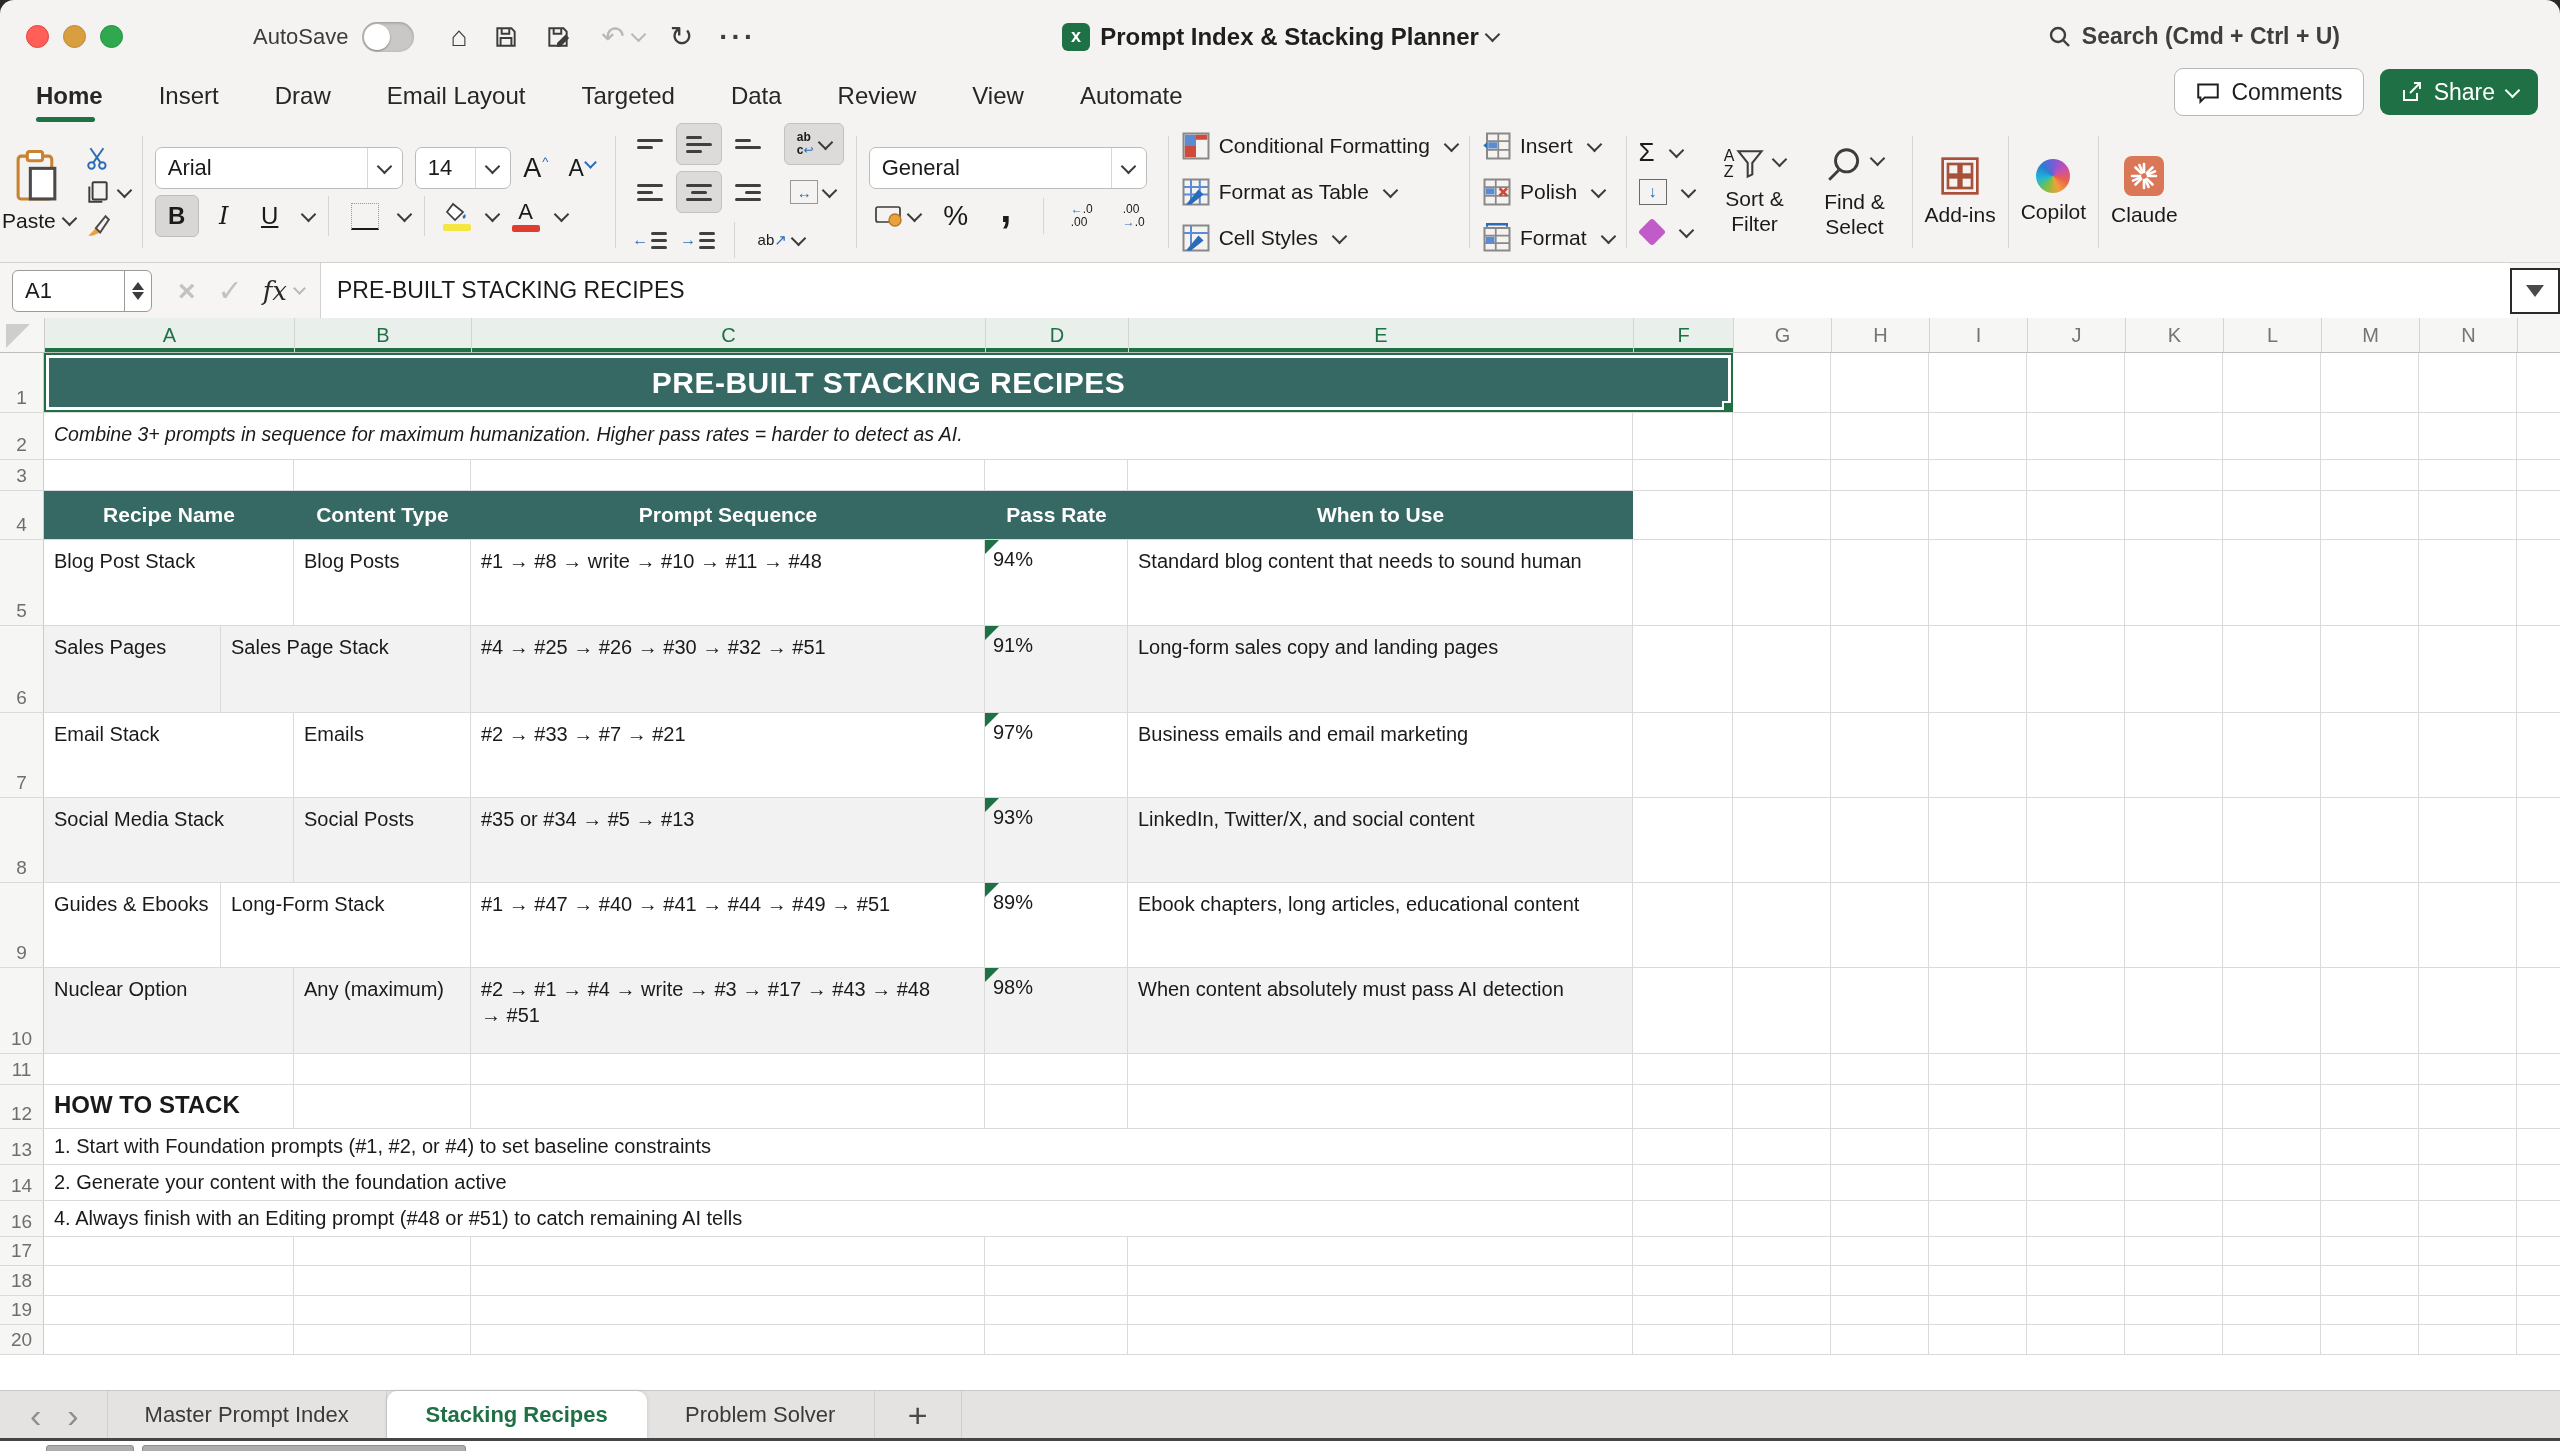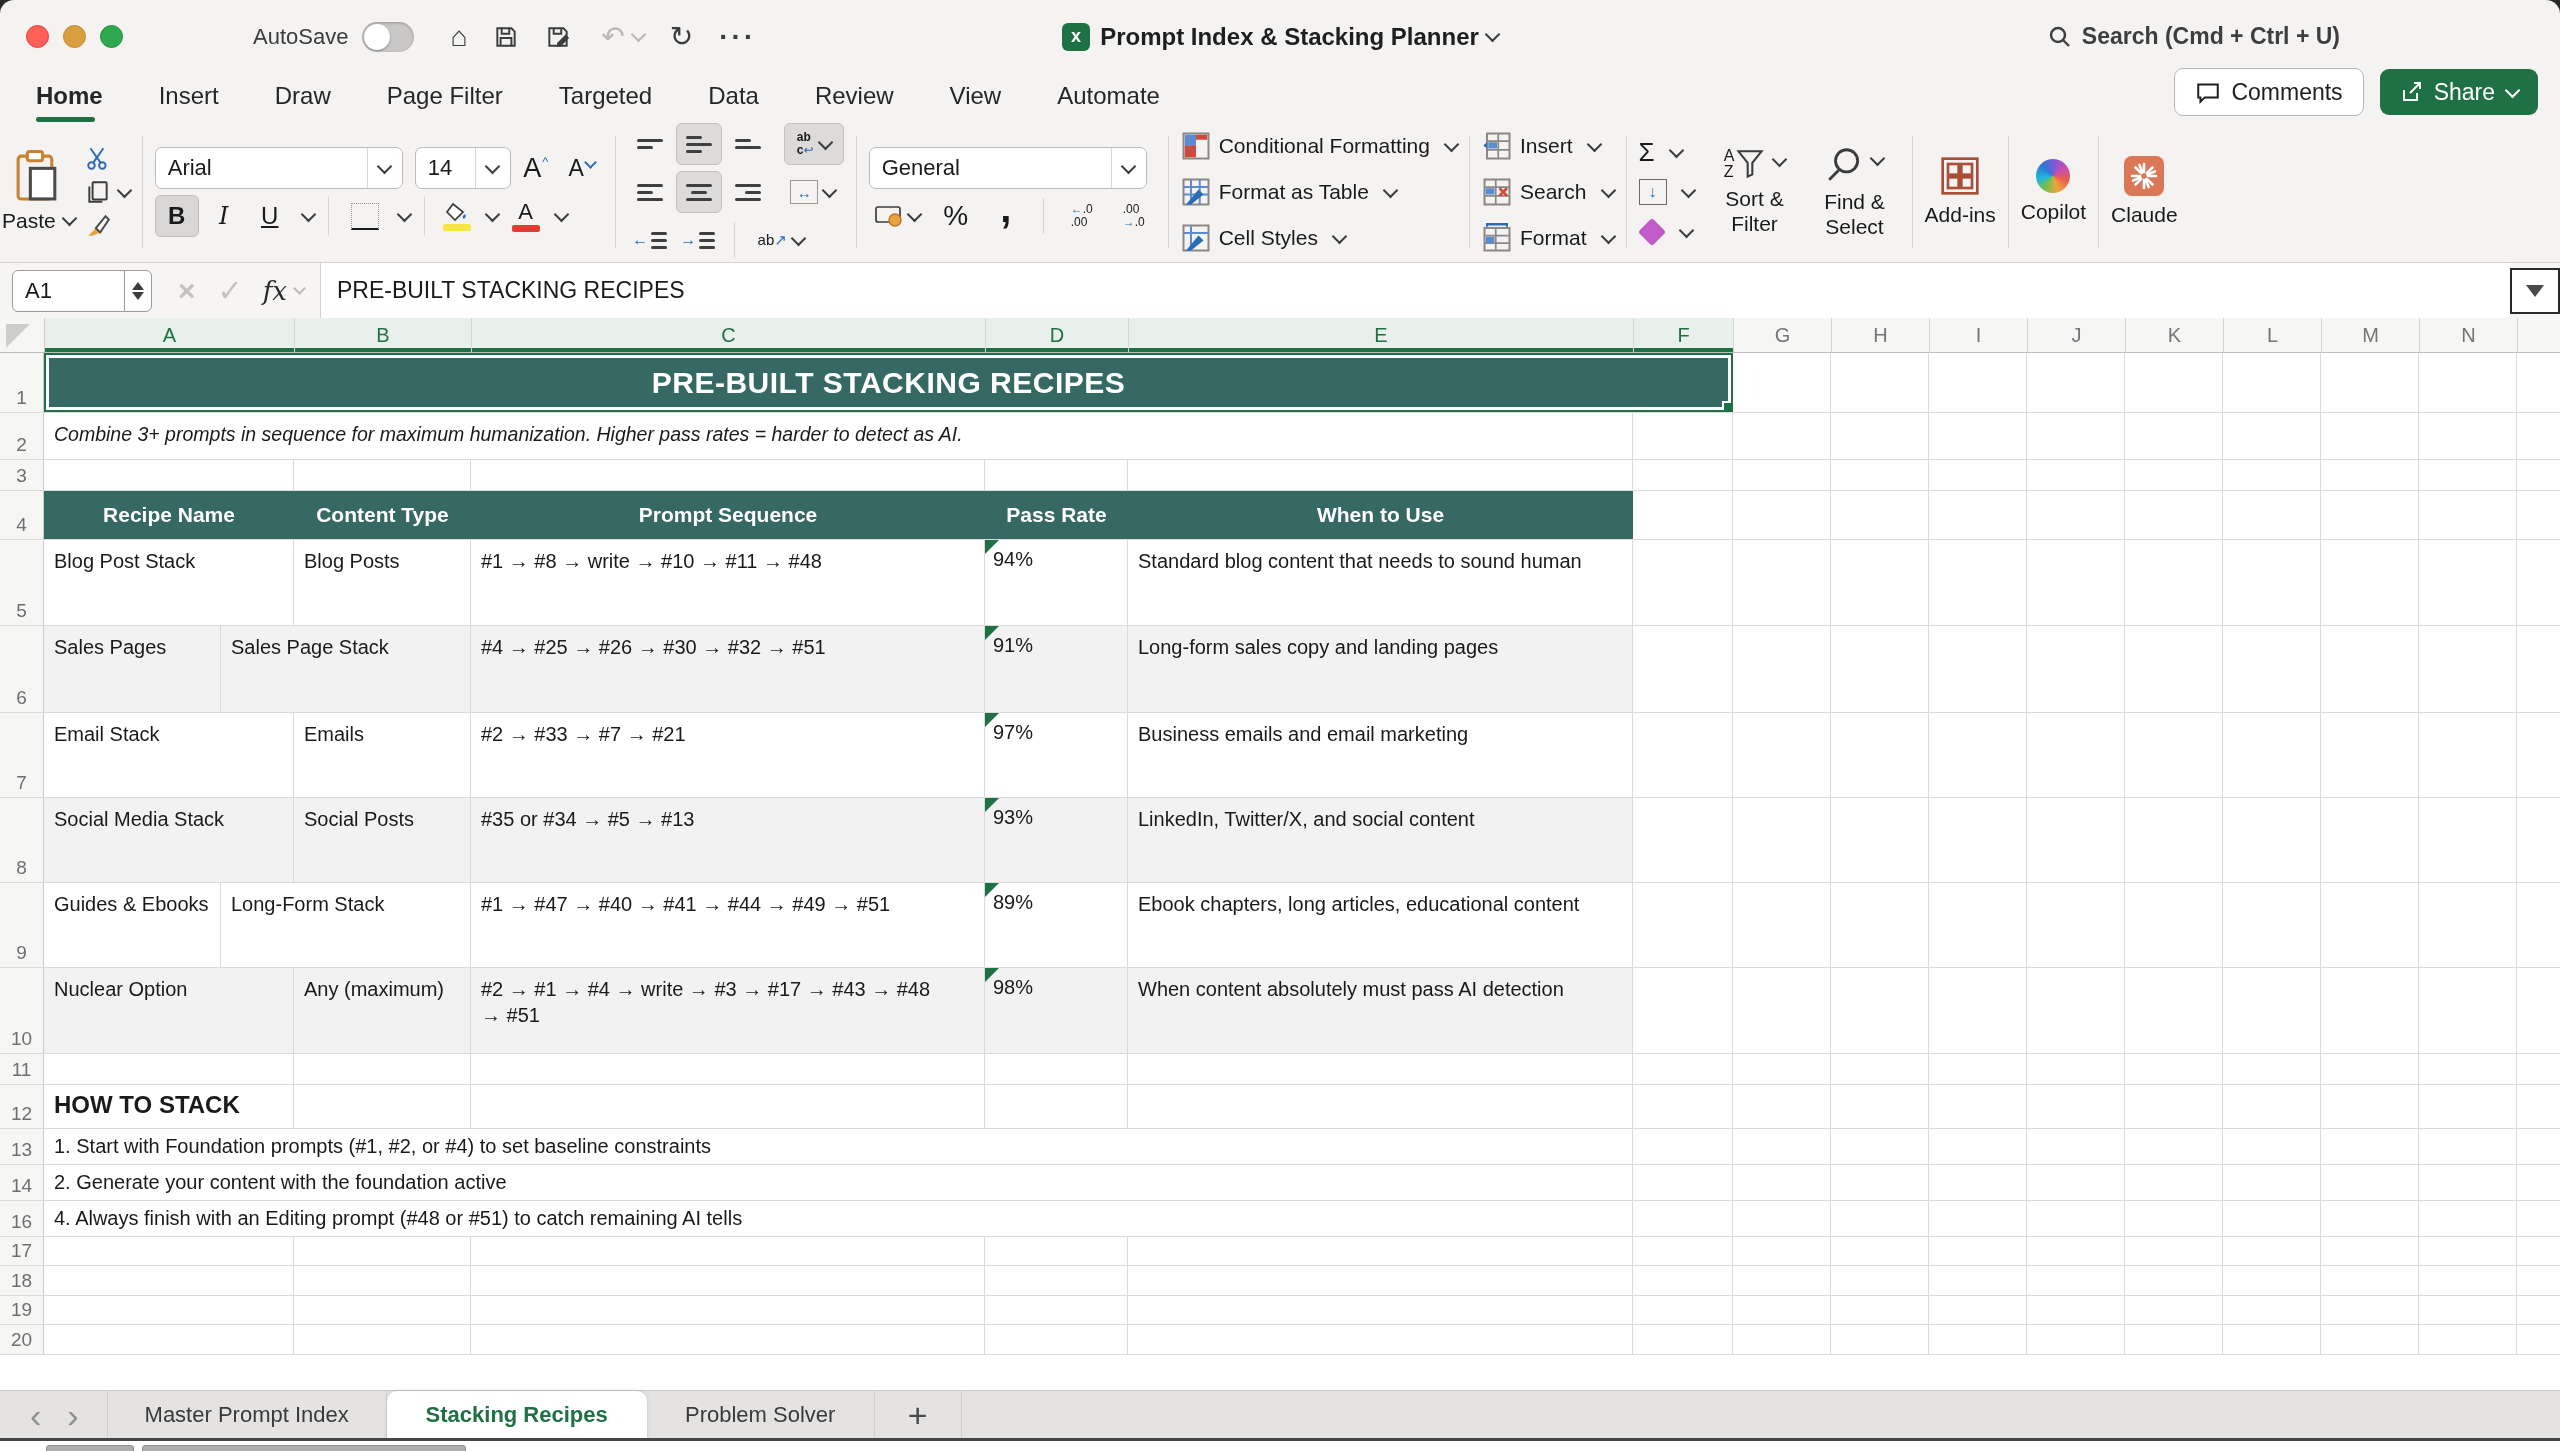--- a/index.html
+++ b/index.html
@@ -151,21 +151,21 @@
         </svg>
       <span>Search (Cmd + Ctrl + U)</span>
     </div>
   </div>
 
   <div id="tabrow">
     <div class="rtabs" id="rtabs">
         <div class="rtab active">Home</div>
         <div class="rtab">Insert</div>
         <div class="rtab">Draw</div>
-        <div class="rtab">Page Filter</div>
+        <div class="rtab">Email Layout</div>
         <div class="rtab">Targeted</div>
         <div class="rtab">Data</div>
         <div class="rtab">Review</div>
         <div class="rtab">View</div>
         <div class="rtab">Automate</div>
       </div>
   </div>
   <div class="top-actions">
     <div class="btn-comments">
       <svg width="26" height="26" viewBox="0 0 24 24" fill="none" stroke="#1E1E1E" stroke-width="1.8">
@@ -423,21 +423,21 @@
         <span>Insert</span>
         <span class="chev"></span>
       </div>
       <div class="lblbtn">
         <svg width="30" height="30" viewBox="0 0 24 24">
             <rect x="2" y="2" width="20" height="20" fill="none" stroke="#8A8988" stroke-width="1.6"></rect>
             <path d="M2 8h20M2 15h20M11 2v20" stroke="#8A8988" stroke-width="1.4"></path>
             <rect x="3" y="9" width="7" height="5" fill="#5B8BD0"></rect>
             <path d="M14 9l6 6M20 9l-6 6" stroke="#D04A3A" stroke-width="2.2"></path>
           </svg>
-        <span>Search</span>
+        <span>Polish</span>
         <span class="chev"></span>
       </div>
       <div class="lblbtn">
         <svg width="30" height="30" viewBox="0 0 24 24">
             <rect x="2" y="4" width="20" height="18" fill="none" stroke="#8A8988" stroke-width="1.6"></rect>
             <path d="M2 10h20M2 16h20M11 4v18" stroke="#8A8988" stroke-width="1.4"></path>
             <rect x="3" y="11" width="7" height="5" fill="#5B8BD0"></rect>
             <path d="M4 1h16" stroke="#2B6CB8" stroke-width="2"></path>
             <path d="M4 0v3M20 0v3" stroke="#2B6CB8" stroke-width="1.6"></path>
           </svg>

